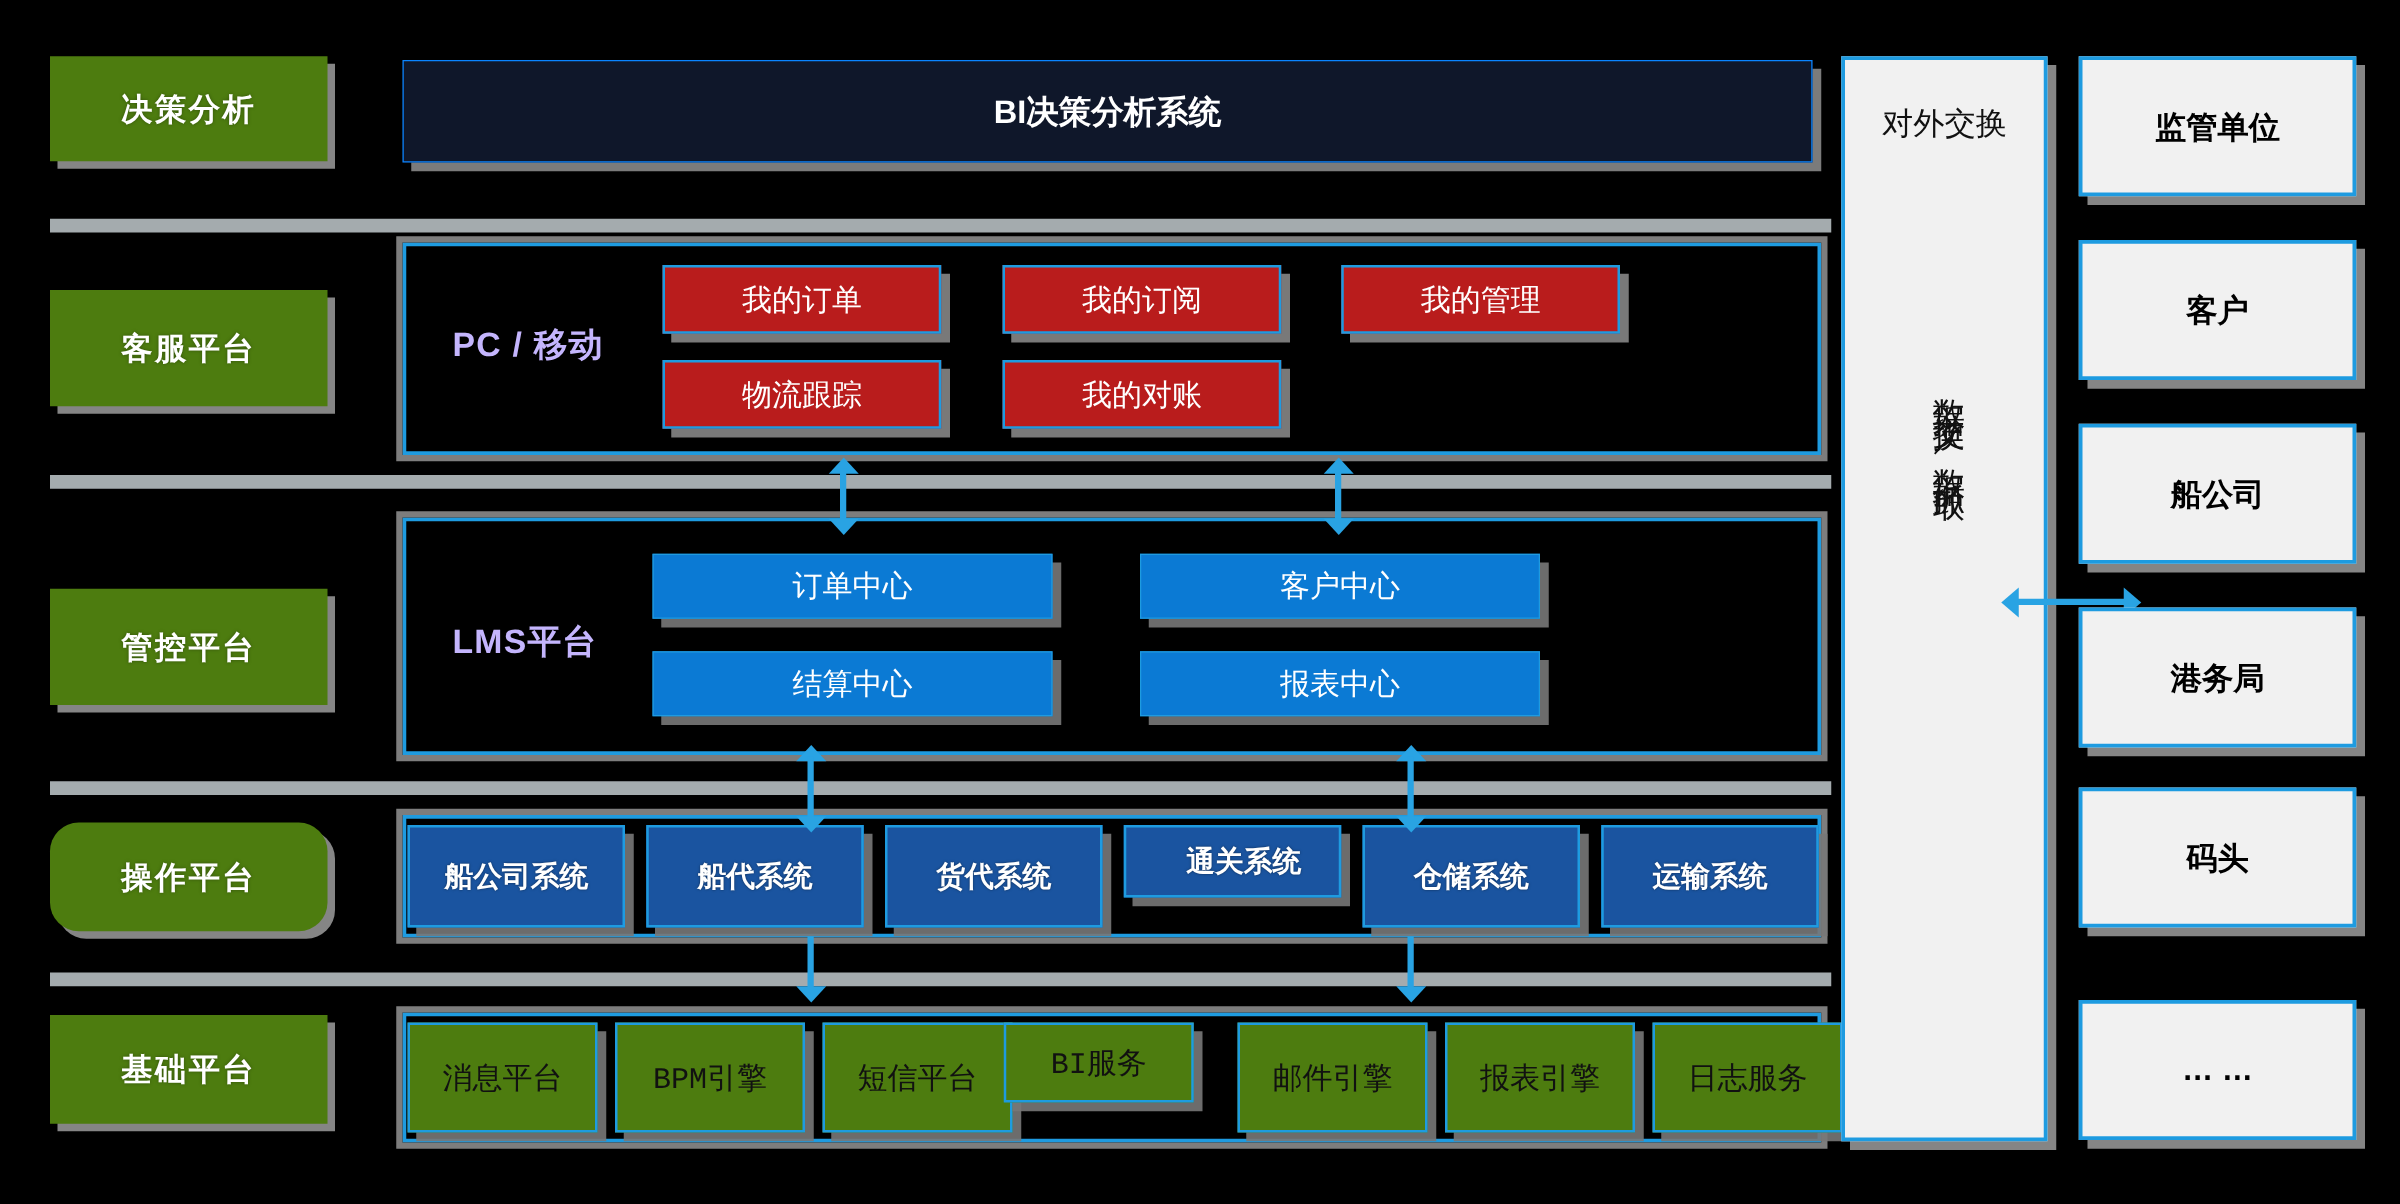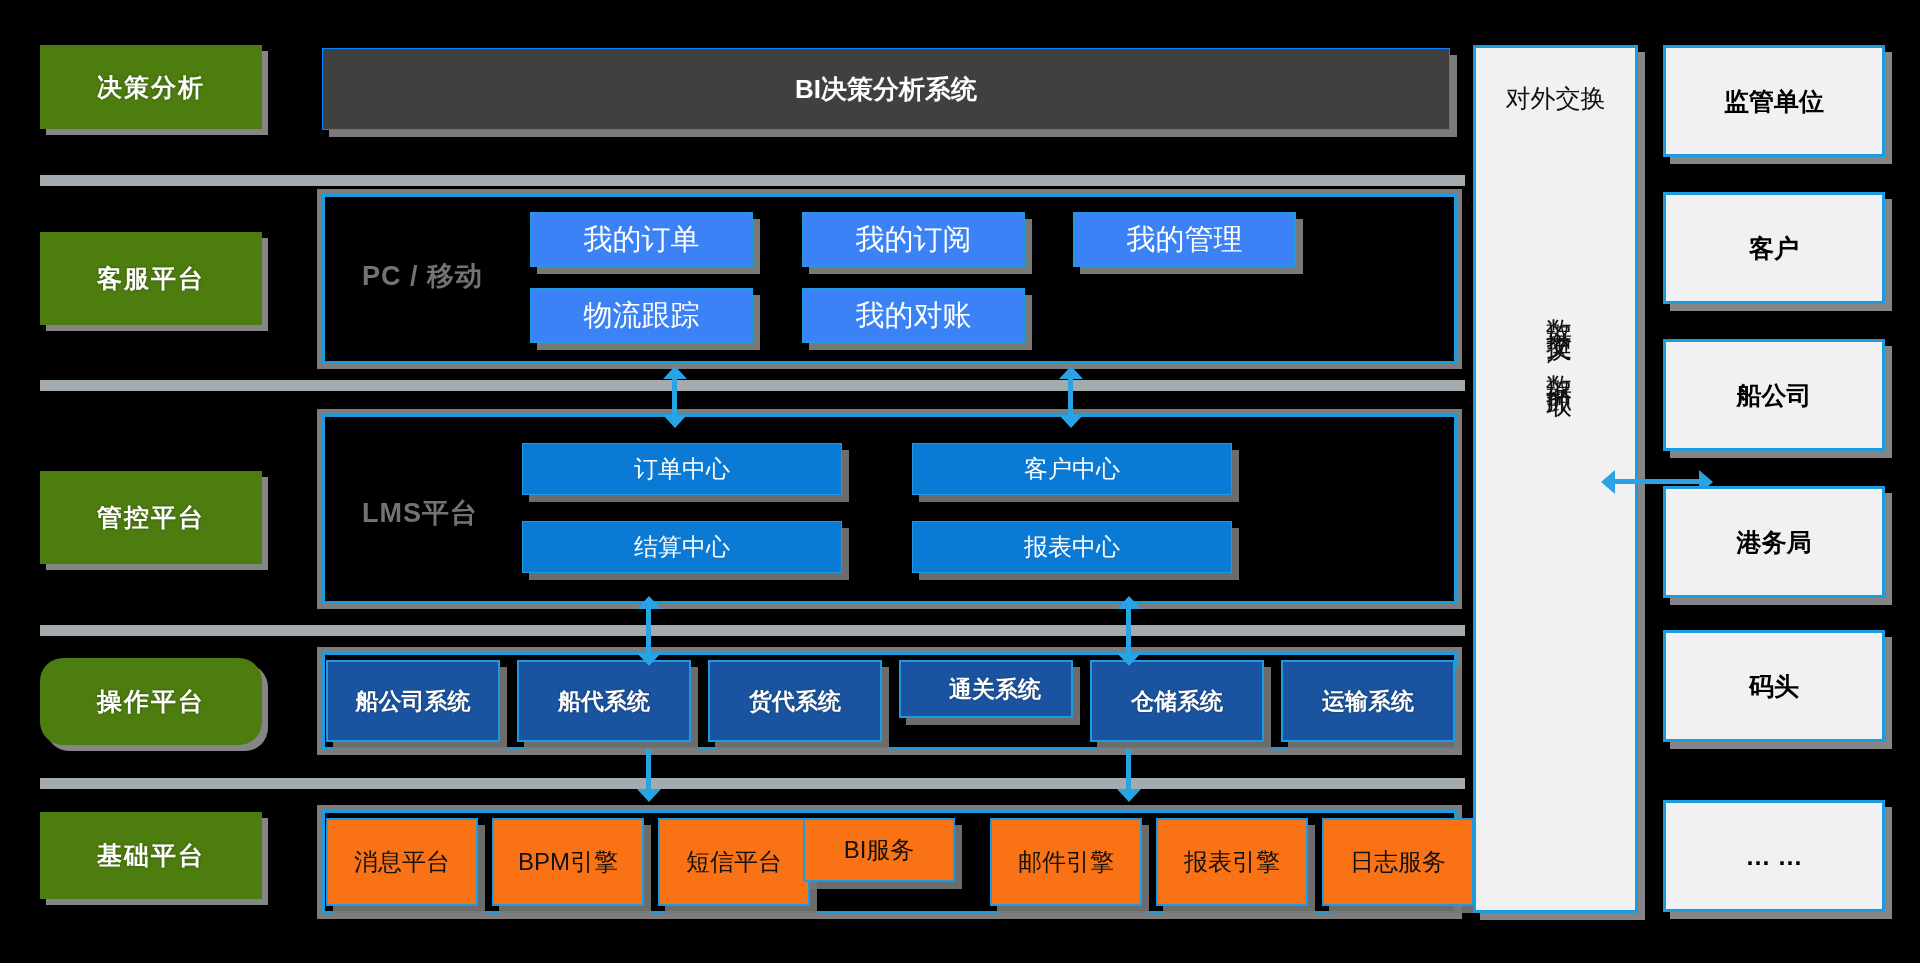--- a/index.html
+++ b/index.html
@@ -29,24 +29,24 @@
   .divider { background: #a4abae; height: 11px; }
 
   .outer-frame {
     border: 3px solid #1e9be0;
     outline: 5px solid #7d7d7d;
     outline-offset: 0px;
     background: #000;
   }
 
   .green-box {
-    background: #3b82f6;
+    background: #b91c1c;
     border: 2px solid #1e9be0;
     color: #ffffff;
-    font-size: 29px;
+    font-size: 24px;
     display:flex; align-items:center; justify-content:center;
     box-shadow: 7px 7px 0 0 rgba(128,128,128,.95);
   }
 
   .blue-box {
     background: #0b7ad4;
     border: 1px solid #1e9be0;
     color: #ffffff;
     font-size: 24px;
     display:flex; align-items:center; justify-content:center;
@@ -58,40 +58,41 @@
     border: 2px solid #1e9be0;
     color: #ffffff;
     font-weight: bold;
     font-size: 23px;
     display:flex; align-items:center; justify-content:center;
     box-shadow: 7px 7px 0 0 rgba(120,120,120,.9);
     text-shadow: 0 0 2px rgba(0,0,0,.5);
   }
 
   .pale-box {
-    background: #f97316;
+    background: #4d7c0f;
     border: 2px solid #1e9be0;
     color: #111;
     font-size: 24px;
     display:flex; align-items:center; justify-content:center;
     box-shadow: 7px 7px 0 0 rgba(120,120,120,.9);
+    font-family: Liberation Mono, monospace;
   }
 
   .white-box {
     background: #f1f1f1;
     border: 3px solid #1e9be0;
     color: #000;
     font-weight: bold;
     font-size: 25px;
     display:flex; align-items:center; justify-content:center;
     box-shadow: 7px 7px 0 0 rgba(140,140,140,.95);
   }
 
   .bi-banner {
-    background: #404040;
+    background: #0f172a;
     color:#fff; font-weight:bold; font-size:26px;
     display:flex; align-items:center; justify-content:center;
     box-shadow: 7px 7px 0 0 rgba(130,130,130,.95);
     border: 1px solid #0a84ff;
   }
 
   .exchange-col {
     background: #f1f1f1;
     border: 3px solid #1e9be0;
     box-shadow: 7px 7px 0 0 rgba(140,140,140,.95);
@@ -106,21 +107,21 @@
     text-align:center; font-size:26px;
     writing-mode: vertical-rl;
     text-orientation: upright;
     margin: 0 auto;
     width: 34px;
     letter-spacing: 6px;
     line-height: 1;
   }
 
   .inner-tag {
-    color:#737373;
+    color:#c4b5fd;
     font-weight:bold;
     font-size:27px;
     letter-spacing:1px;
   }
 
   
   .v-arrow { position:absolute; width:24px; }
   .v-arrow .stem { position:absolute; left:9px; top:9px; bottom:9px; width:5px; background:#29a3e3; }
   .v-arrow .head-up, .v-arrow .head-dn {
     position:absolute; left:0; width:0; height:0;

